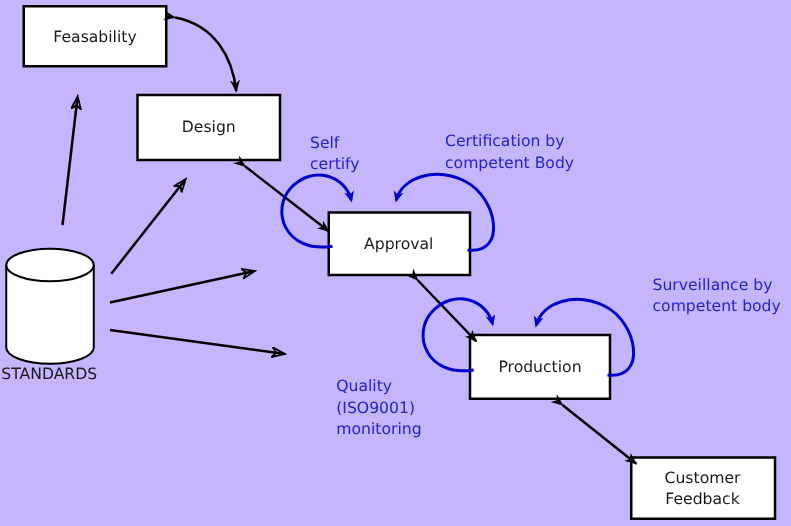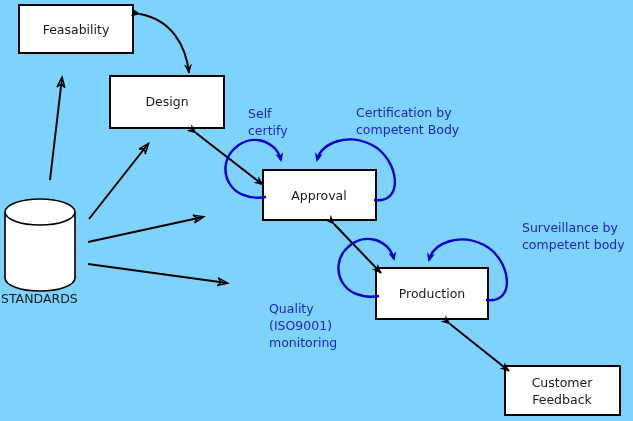--- a/index.html
+++ b/index.html
@@ -4,21 +4,21 @@
 <style>
   html, body {
     margin: 0;
     padding: 0;
     background: #ffffff;
   }
   #canvas {
     position: relative;
     width: 633px;
     height: 421px;
-    background: #7dd3fc;
+    background: #c4b5fd;
     overflow: hidden;
     font-family: "DejaVu Sans", sans-serif;
   }
   #diagram-svg {
     position: absolute;
     left: 0;
     top: 0;
     width: 633px;
     height: 421px;
   }

